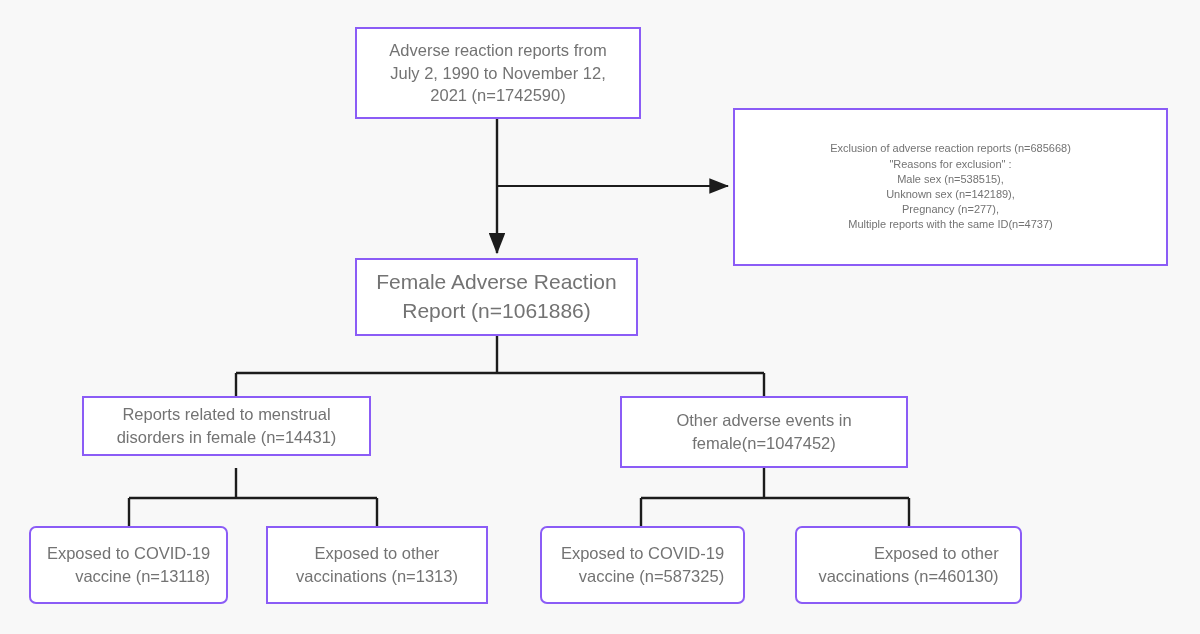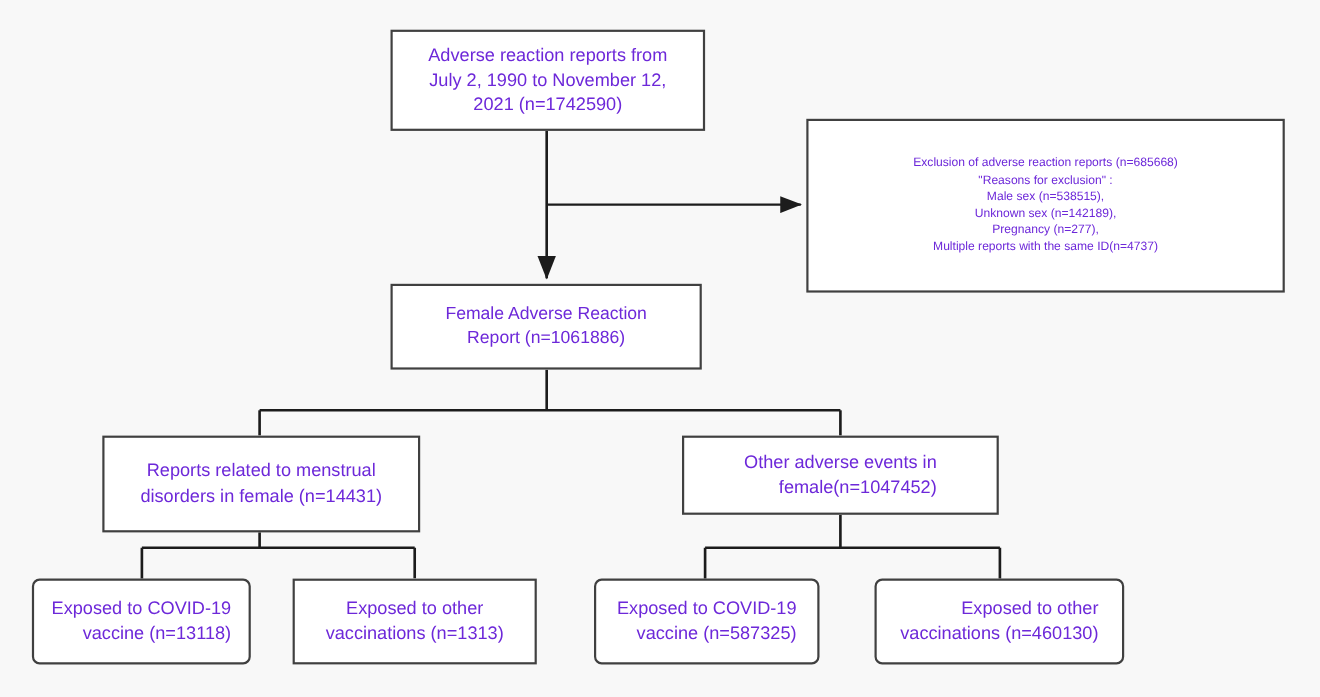--- a/index.html
+++ b/index.html
@@ -15,52 +15,51 @@
   }
   #flow {
     position: relative;
     width: 1200px;
     height: 634px;
   }
   .node {
     position: absolute;
     box-sizing: border-box;
     background: #ffffff;
-    border: 2px solid #404040;
+    border: 2px solid #8b5cf6;
     display: flex;
     align-items: center;
     justify-content: center;
     text-align: center;
-    color: #6d28d9;
+    color: #737373;
     line-height: 1.38;
     white-space: pre-line;
   }
   .node.rounded { border-radius: 7px; text-align: right; }
 
   
   #node-source {
     left: 355px; top: 27px; width: 286px; height: 92px;
     font-size: 16.5px;
   }
   #node-exclusion {
     left: 733px; top: 108px; width: 435px; height: 158px;
     font-size: 11px;
   }
   #node-female {
     left: 355px; top: 258px; width: 283px; height: 78px;
-    font-size: 16px;
+    font-size: 21px;
   }
   #node-menstrual {
-    left: 93px; top: 396px; width: 289px; height: 88px;
+    left: 82px; top: 396px; width: 289px; height: 60px;
     font-size: 16.5px;
   }
   #node-other-events {
     left: 620px; top: 396px; width: 288px; height: 72px;
     font-size: 16.5px;
-    text-align: right;
   }
   #node-mens-covid {
     left: 29px; top: 526px; width: 199px; height: 78px;
     font-size: 16.5px;
   }
   #node-mens-other {
     left: 266px; top: 526px; width: 222px; height: 78px;
     font-size: 16.5px;
   }
   #node-oae-covid {

